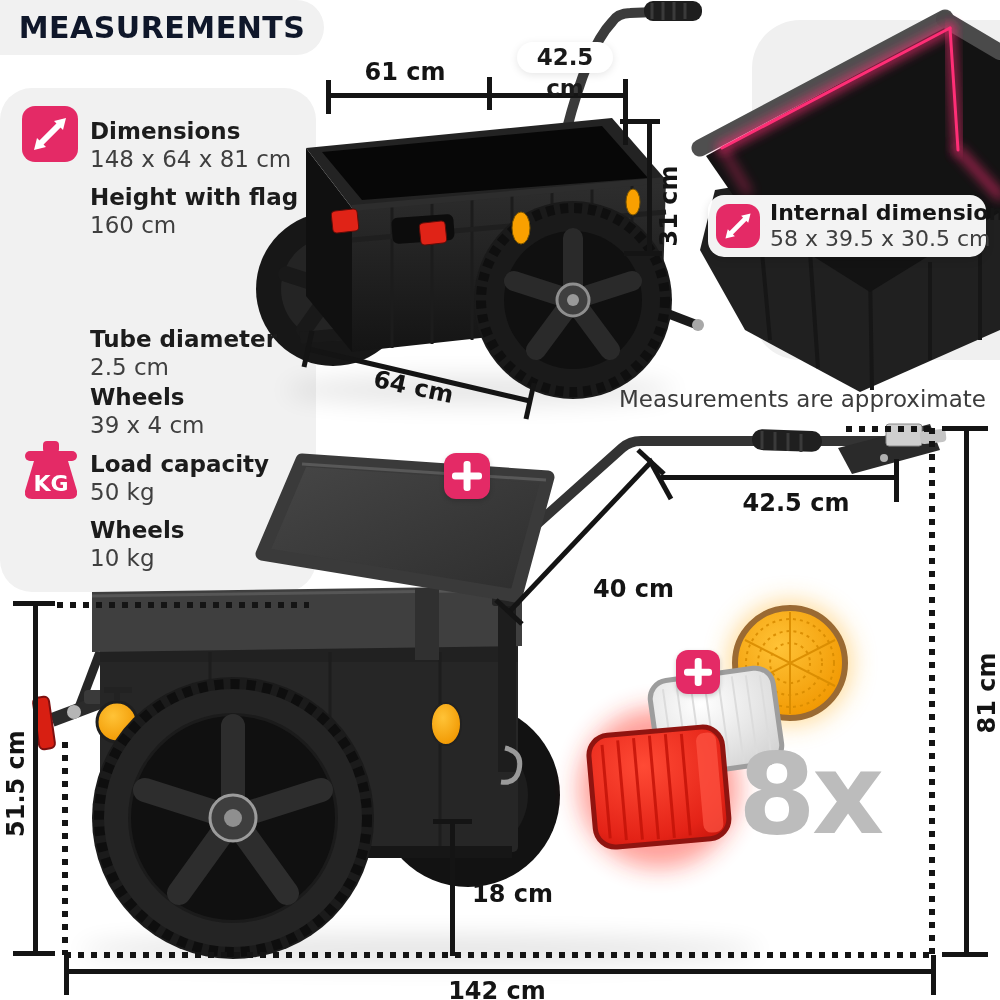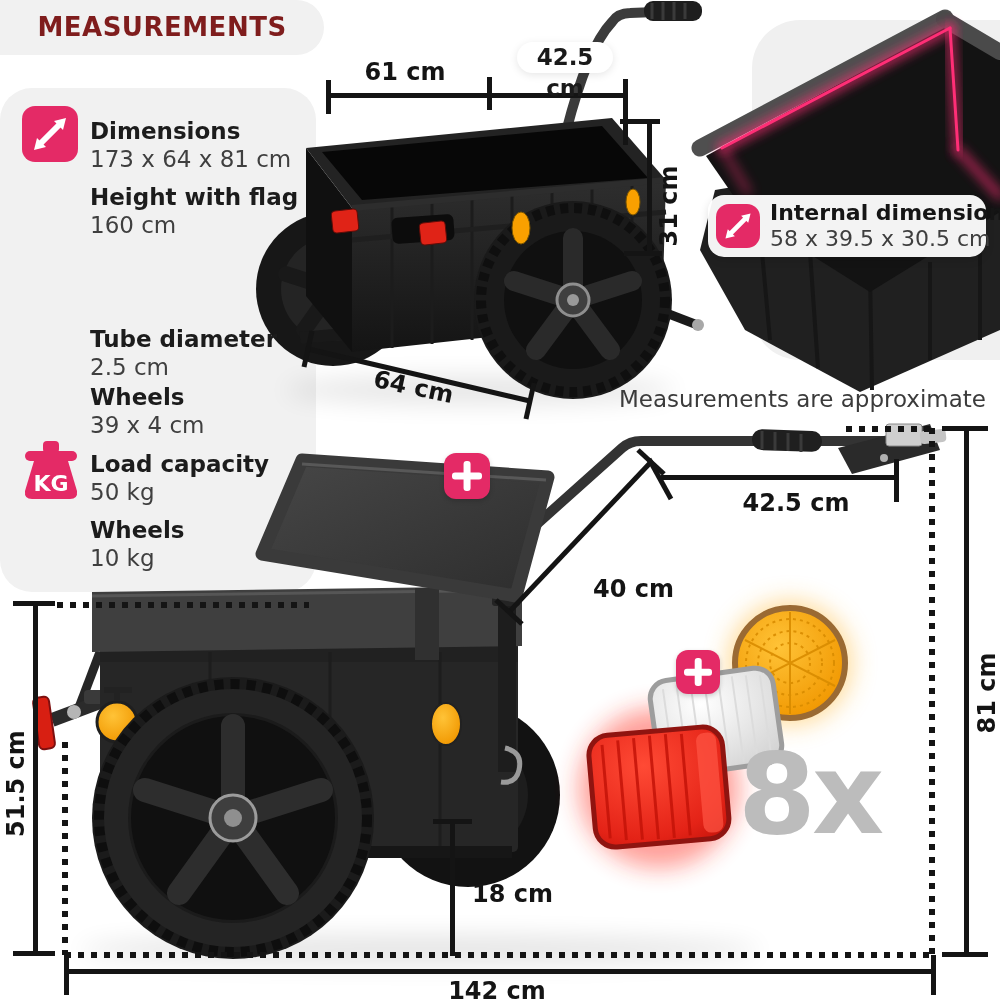--- a/index.html
+++ b/index.html
@@ -2,21 +2,21 @@
 <html><head>
 <meta charset="utf-8">
 <style>
   html,body{margin:0;padding:0;background:#fff;}
   .stage{position:relative;width:1000px;height:1000px;overflow:hidden;background:#ffffff;
          font-family:"DejaVu Sans","Liberation Sans",sans-serif;color:#1a1a1a;}
   .abs{position:absolute;}
   
   .panel{position:absolute;background:#f1f1f1;}
   .title-panel{left:0;top:0;width:324px;height:55px;border-radius:0 28px 28px 0;}
-  .title-panel h1{margin:0;text-align:center;line-height:55px;font-size:26px;font-weight:800;letter-spacing:.5px;color:#7f1d1d;}
+  .title-panel h1{margin:0;text-align:center;line-height:55px;font-size:30px;font-weight:800;letter-spacing:.5px;color:#0f172a;}
   .spec-panel{left:0;top:88px;width:316px;height:504px;border-radius:32px;}
   .tr-card{left:752px;top:20px;width:300px;height:340px;border-radius:48px;background:#f0f0f0;}
   
   .spec{position:absolute;left:90px;white-space:nowrap;}
   .spec .l{font-size:23px;font-weight:700;color:#1c1c1c;line-height:26px;}
   .spec .v{font-size:23px;color:#3f3f3f;line-height:26px;margin-top:2px;}
   
   .picon{position:absolute;background:#e42a66;border-radius:13px;}
   .plus{position:absolute;background:#e42a66;border-radius:12px;box-shadow:0 2px 5px rgba(0,0,0,.18);}
   .plus:before,.plus:after{content:"";position:absolute;background:#fff;border-radius:3px;}
@@ -256,21 +256,21 @@
 
   <div class="picon" style="left:22px;top:106px;width:56px;height:56px;">
     <svg width="56" height="56" viewBox="0 0 56 56" style="position:static;">
       <line x1="19" y1="37" x2="37" y2="19" stroke="#fff" stroke-width="6" stroke-linecap="round"></line>
       <polygon points="44,12 41,24 32,15" fill="#fff"></polygon>
       <polygon points="12,44 15,32 24,41" fill="#fff"></polygon>
     </svg>
   </div>
   <div class="spec" style="top:118px;">
     <div class="l">Dimensions</div>
-    <div class="v">173 x 64 x 81 cm</div>
+    <div class="v">148 x 64 x 81 cm</div>
   </div>
   <div class="spec" style="top:184px;">
     <div class="l">Height with flag</div>
     <div class="v">160 cm</div>
   </div>
   <div class="spec" style="top:326px;">
     <div class="l">Tube diameter</div>
     <div class="v">2.5 cm</div>
   </div>
   <div class="spec" style="top:384px;">

